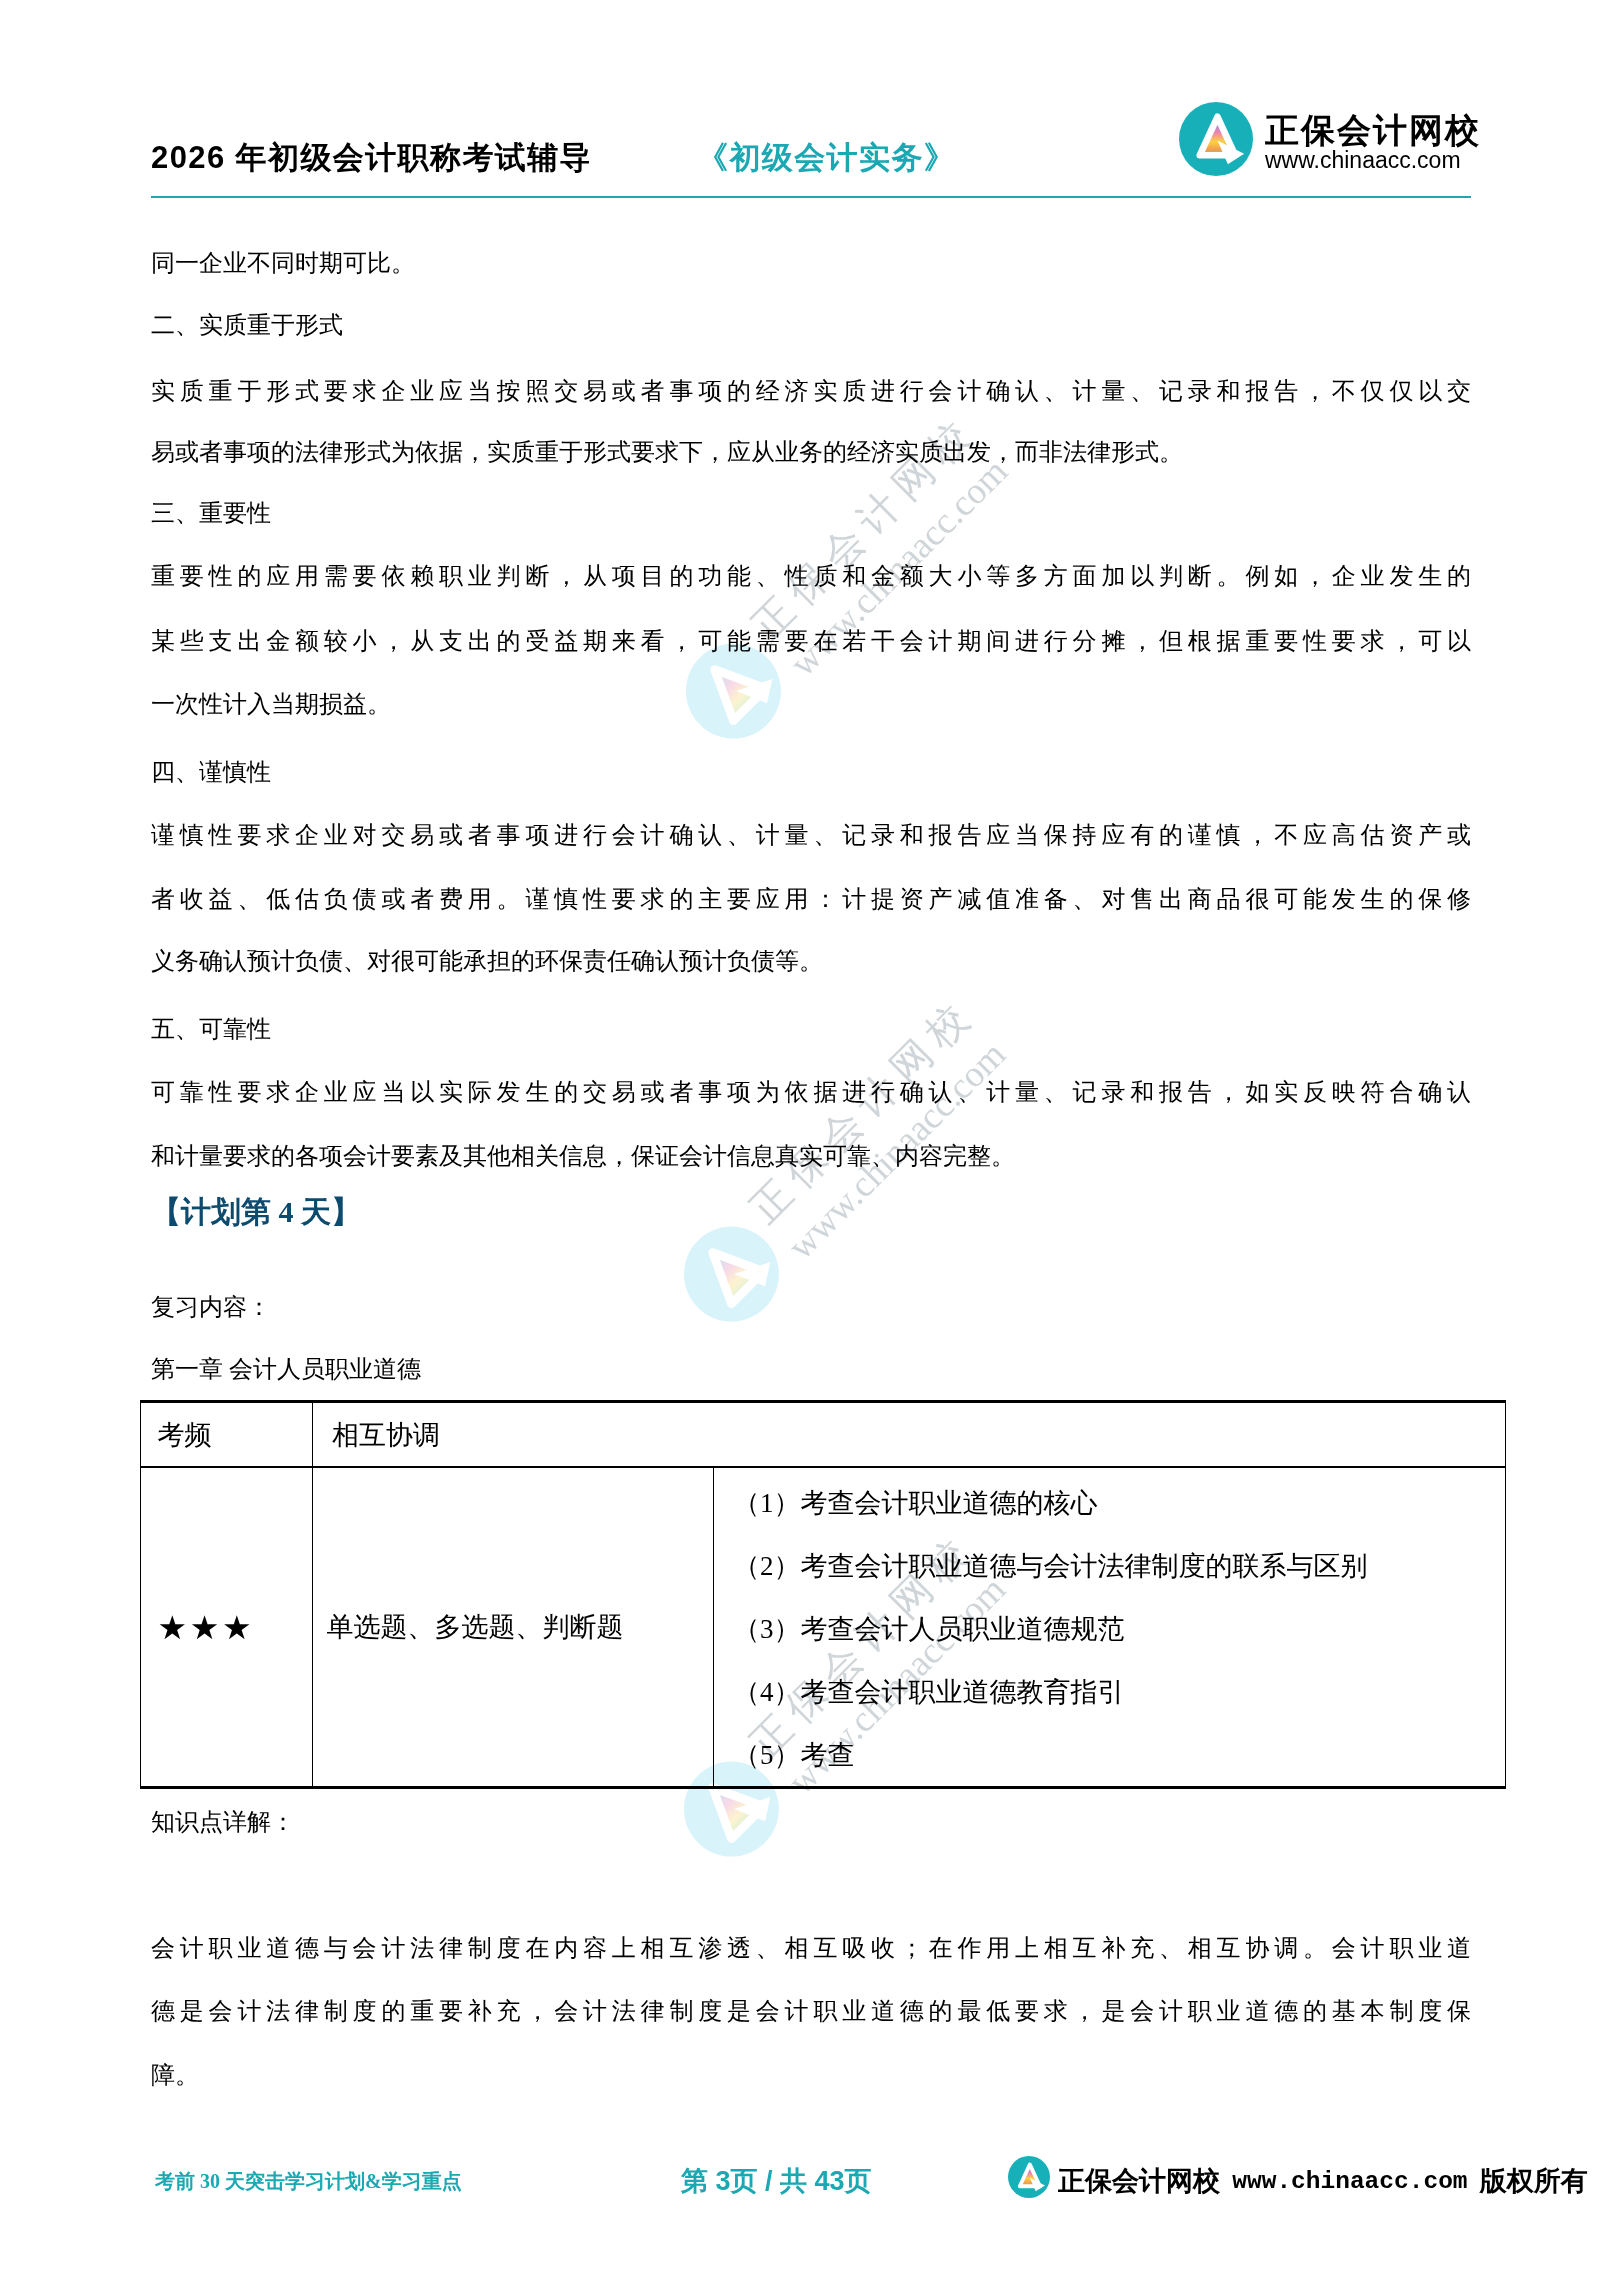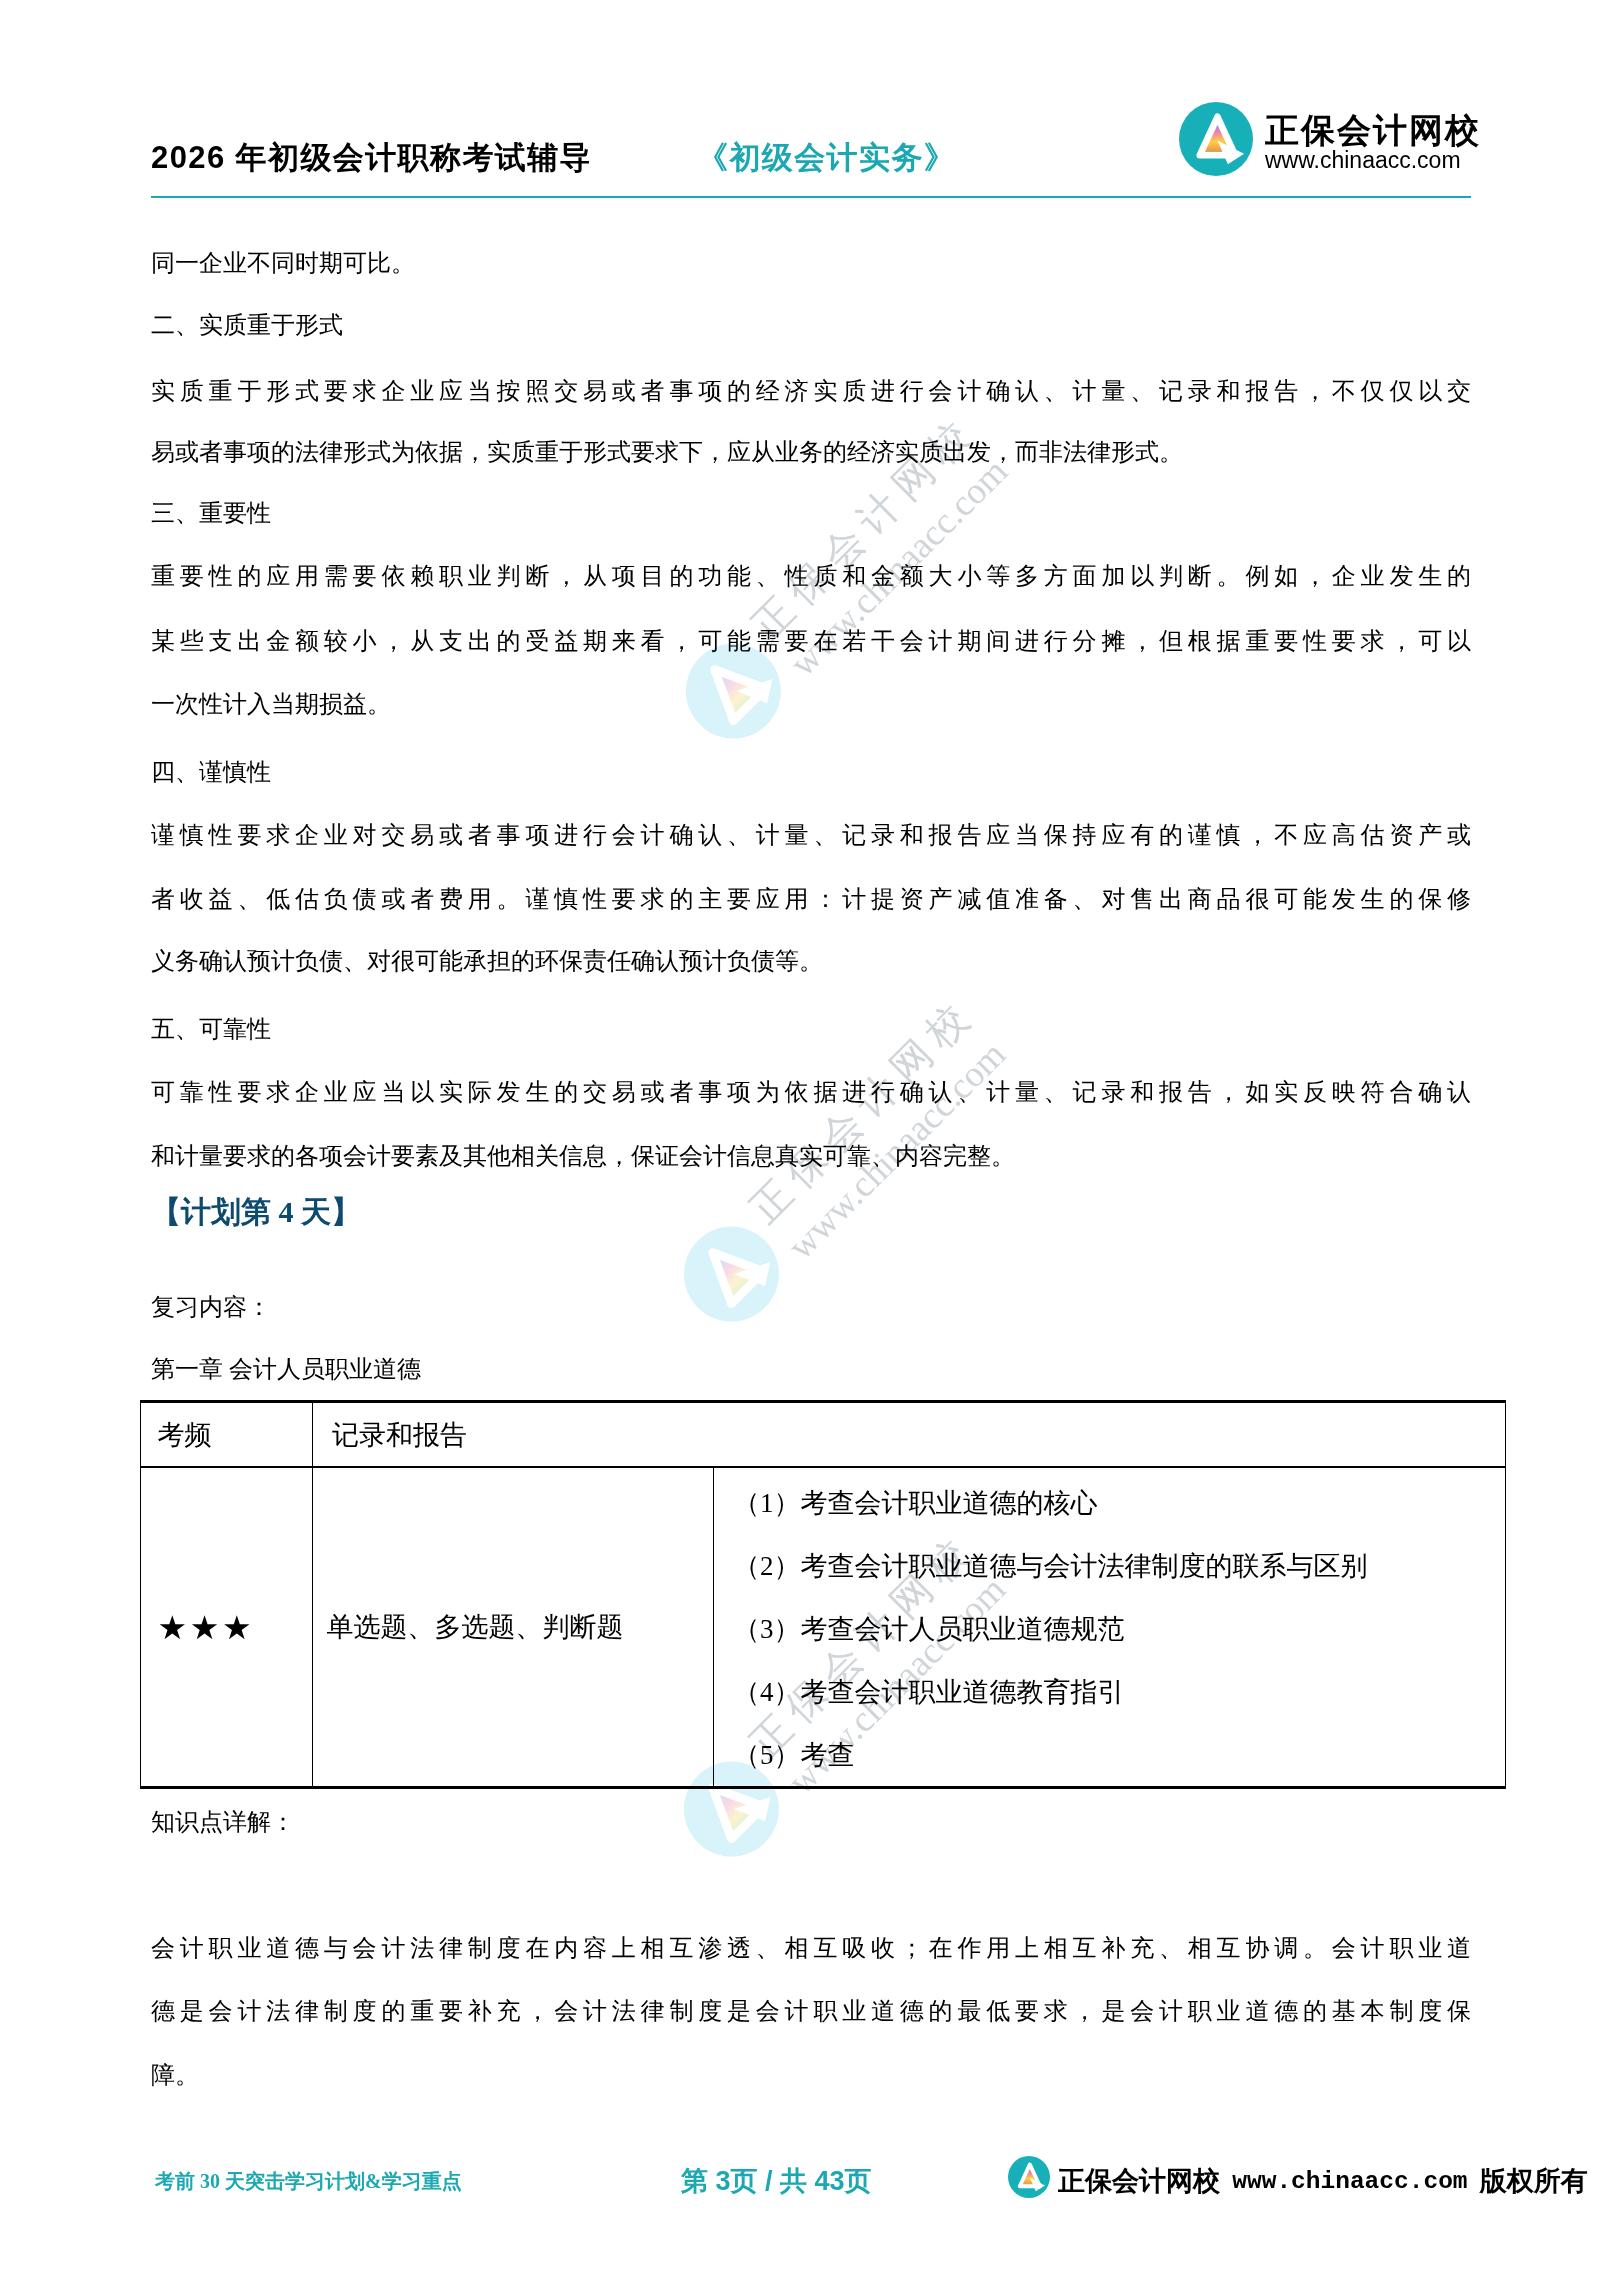--- a/index.html
+++ b/index.html
@@ -187,21 +187,21 @@
   <div class="line" style="top:997px">五、可靠性</div>
   <div class="line stretch" style="top:1060px">可靠性要求企业应当以实际发生的交易或者事项为依据进行确认、计量、记录和报告，如实反映符合确认</div>
   <div class="line" style="top:1124px">和计量要求的各项会计要素及其他相关信息，保证会计信息真实可靠、内容完整。</div>
   <div class="line teal" style="top:1180px">【计划第 4 天】</div>
   <div class="line" style="top:1275px">复习内容：</div>
   <div class="line" style="top:1337px">第一章 会计人员职业道德</div>
 
   <div class="ref-table">
     <div class="t-row t-head">
       <div class="t-cell t-c1">考频</div>
-      <div class="t-cell t-c3">记录和报告</div>
+      <div class="t-cell t-c3">相互协调</div>
     </div>
     <div class="t-row t-bodyrow">
       <div class="t-cell t-c1 t-stars">★★★</div>
       <div class="t-cell t-c2">单选题、多选题、判断题</div>
       <div class="t-cell t-c3 items">
         <div class="angle-line">（1）考查会计职业道德的核心</div>
         <div class="angle-line">（2）考查会计职业道德与会计法律制度的联系与区别</div>
         <div class="angle-line">（3）考查会计人员职业道德规范</div>
         <div class="angle-line">（4）考查会计职业道德教育指引</div>
         <div class="angle-line">（5）考查</div>

